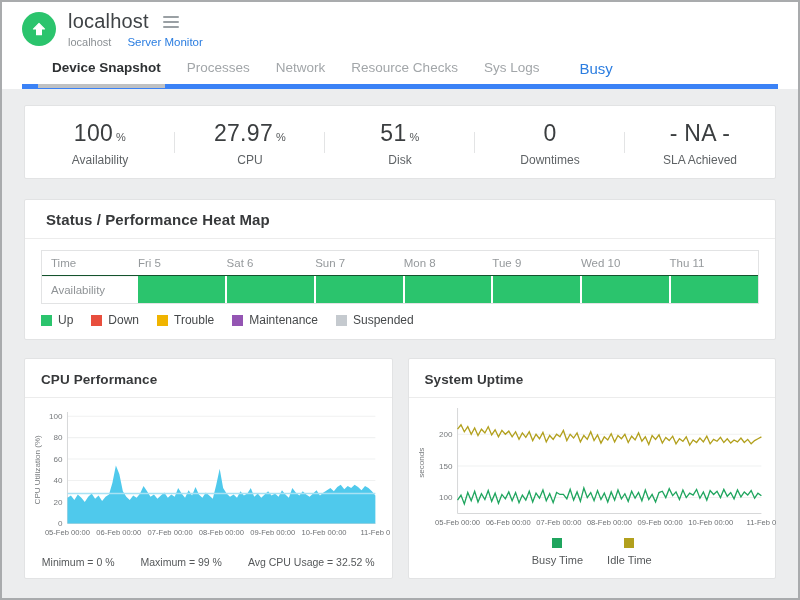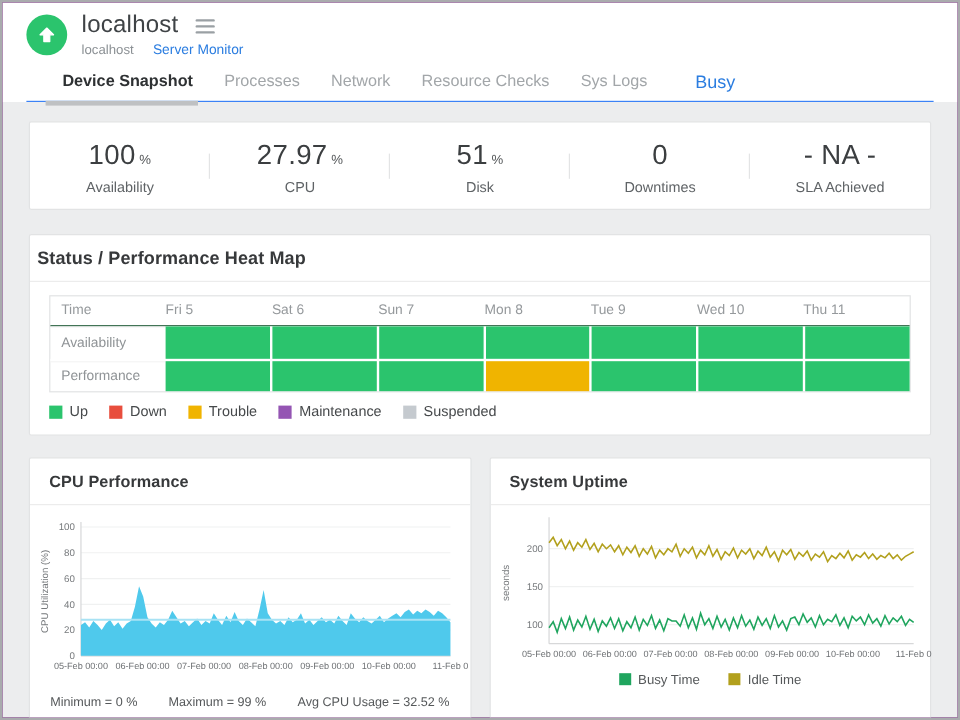--- a/index.html
+++ b/index.html
@@ -15,41 +15,41 @@
   .head-texts { margin-left:12px; }
   .title-row { display:flex; align-items:center; gap:12px; }
   .page-title { font-size:20px; color:#3f4346; font-weight:400; letter-spacing:.2px; }
   .hamburger { display:inline-flex; flex-direction:column; gap:3px; cursor:pointer; padding:2px; }
   .hamburger span { display:block; width:16px; height:2px; background:#9aa0a4; border-radius:1px; }
   .breadcrumb { display:flex; gap:16px; margin-top:3px; align-items:baseline; }
   .crumb-dev { font-size:11px; color:#8b9094; }
   .crumb-link { font-size:11.5px; color:#2b7de0; cursor:pointer; }
 
   
-  .tabs { display:flex; align-items:flex-end; gap:26px; padding:10px 0 9px 30px; border-bottom:1px solid #3b82f6; position:relative; }
+  .tabs { display:flex; align-items:flex-end; gap:26px; padding:10px 0 9px 30px; border-bottom:5px solid #3b82f6; position:relative; }
   .tab { font-size:13.5px; color:#a2a6a9; cursor:pointer; position:relative; }
   .tab.active { color:#2e3133; font-weight:700; }
   .tab.active::after { content:""; position:absolute; left:-14px; right:-4px; bottom:-13px; height:4px; background:#bfc1c3; }
   .tab-more { font-size:15px; color:#2b7de0; cursor:pointer; margin-left:14px; position:relative; top:2px; }
 
   
   .content { flex:1; background:#ecedee; padding:16px 22px 0 22px; overflow:hidden; }
   .card { background:#fff; border:1px solid #e2e3e4; border-radius:2px; }
 
   
   .stats-card { display:flex; align-items:center; height:74px; margin-bottom:20px; }
   .stat { flex:1; text-align:center; position:relative; padding-top:2px; }
   .stat:not(:last-child)::after { content:""; position:absolute; right:0; top:14px; bottom:14px; width:1px; background:#e3e4e5; }
   .stat-value-row { font-size:23px; color:#3b3e40; letter-spacing:.3px; }
   .stat-unit { font-size:11px; color:#55585a; margin-left:3px; }
   .stat-label { font-size:12px; color:#5f6366; margin-top:6px; }
 
   
   .hm-card { margin-bottom:18px; padding-bottom:2px; }
-  .card-head { padding:11px 16px 9px 6px; border-bottom:1px solid #ececec; }
+  .card-head { padding:11px 16px 9px 21px; border-bottom:1px solid #ececec; }
   .card-title { font-size:15px; font-weight:700; color:#37393b; letter-spacing:.1px; }
   .hm-table { margin:11px 16px 0 16px; border:1px solid #e2e3e4; }
   .hm-header { display:flex; height:25px; align-items:center; border-bottom:1px solid #14532d; }
   .hm-header .hm-col0 { width:96px; padding-left:9px; }
   .hm-header .hm-col { flex:1; }
   .hm-header div { font-size:11.5px; color:#95999c; }
   .hm-row { display:flex; height:27px; }
   .hm-row + .hm-row { border-top:2px solid #fff; }
   .hm-rowlabel { width:96px; font-size:11.5px; color:#8f9396; display:flex; align-items:center; padding-left:9px; border-top:1px solid #f4f4f4; }
   .hm-cells { flex:1; display:grid; grid-template-columns:repeat(7,1fr); gap:2px; background:#fff; }
@@ -63,21 +63,21 @@
   .charts-row { display:flex; gap:15px; }
   .chart-card { flex:1; min-height:207px; }
   .chart-card .card-head { padding:11px 16px 9px 16px; }
   .chart-card .card-title { font-size:13.5px; }
   .chart-body { padding:6px 6px 0 6px; }
   svg.chart { width:100%; display:block; overflow:visible; }
   svg.chart text { font-family:"Liberation Sans", sans-serif; }
   .cpu-footer { display:flex; justify-content:center; gap:26px; padding:4px 0 10px 0; }
   .cpu-footer span { font-size:10.5px; color:#55585a; }
   .uptime-legend { display:flex; justify-content:center; gap:24px; padding:8px 0 12px 0; align-items:center; }
-  .uptime-legend .item { display:flex; gap:6px; }
+  .uptime-legend .item { display:flex; align-items:center; gap:6px;flex-direction:column; }
   .uptime-legend .sq { width:10px; height:10px; display:inline-block; }
   .uptime-legend .lbl { font-size:11px; color:#55585a; }
 </style>
 </head>
 <body>
 
 <div class="frame">
 
   <div class="header">
     <div class="header-top">
@@ -150,32 +150,20 @@
           <div class="hm-col">Wed 10</div>
           <div class="hm-col">Thu 11</div>
         </div>
         <div class="hm-row">
           <div class="hm-rowlabel">Availability</div>
           <div class="hm-cells">
               <div class="hm-cell" style="background: rgb(43, 196, 109);"></div>
               <div class="hm-cell" style="background: rgb(43, 196, 109);"></div>
               <div class="hm-cell" style="background: rgb(43, 196, 109);"></div>
               <div class="hm-cell" style="background: rgb(43, 196, 109);"></div>
-              <div class="hm-cell" style="background: rgb(43, 196, 109);"></div>
-              <div class="hm-cell" style="background: rgb(43, 196, 109);"></div>
-              <div class="hm-cell" style="background: rgb(43, 196, 109);"></div>
-            </div>
-        </div>
-        <div class="hm-row">
-          <div class="hm-rowlabel">Performance</div>
-          <div class="hm-cells">
-              <div class="hm-cell" style="background: rgb(43, 196, 109);"></div>
-              <div class="hm-cell" style="background: rgb(43, 196, 109);"></div>
-              <div class="hm-cell" style="background: rgb(43, 196, 109);"></div>
-              <div class="hm-cell" style="background: rgb(240, 180, 0);"></div>
               <div class="hm-cell" style="background: rgb(43, 196, 109);"></div>
               <div class="hm-cell" style="background: rgb(43, 196, 109);"></div>
               <div class="hm-cell" style="background: rgb(43, 196, 109);"></div>
             </div>
         </div>
       </div>
       <div class="hm-legend">
         <span class="hm-legend-item">
             <span class="swatch" style="background: rgb(43, 196, 109);"></span>
             <span class="lbl">Up</span>

